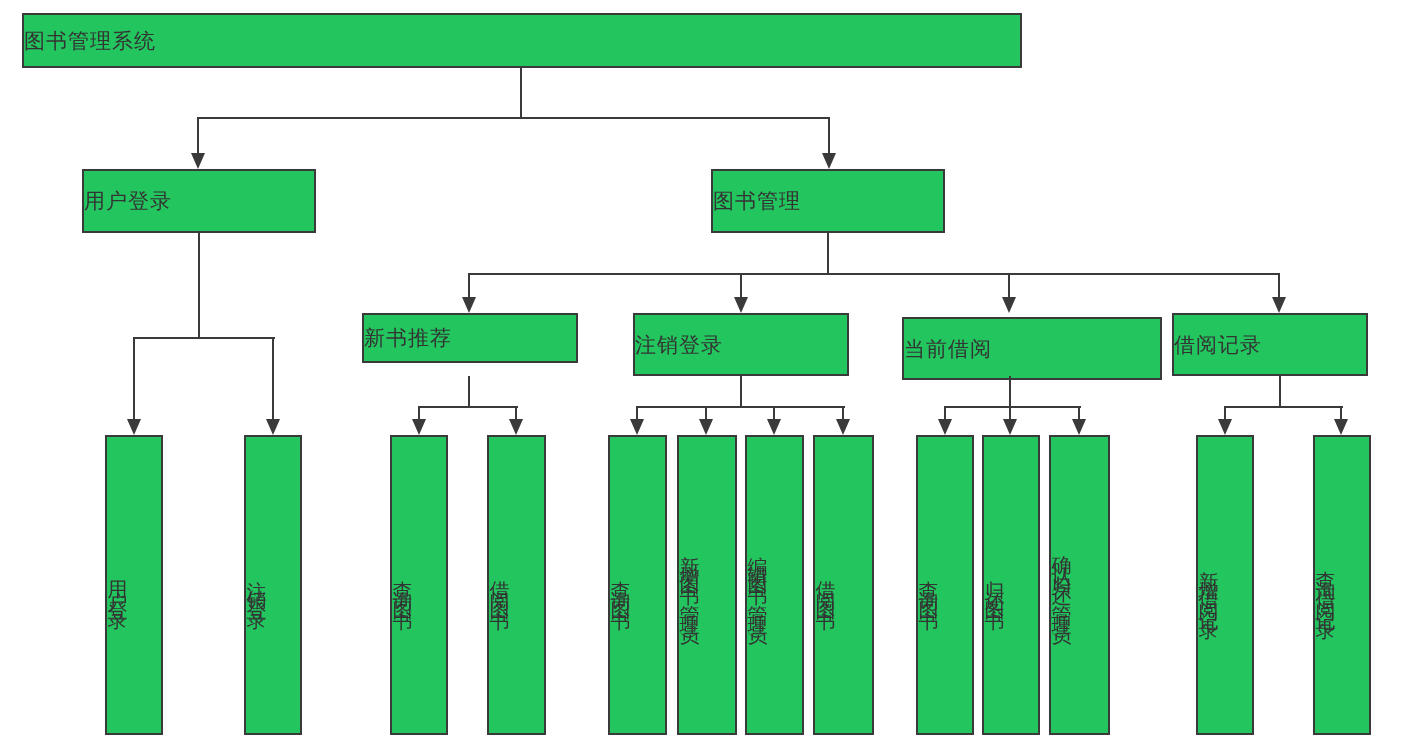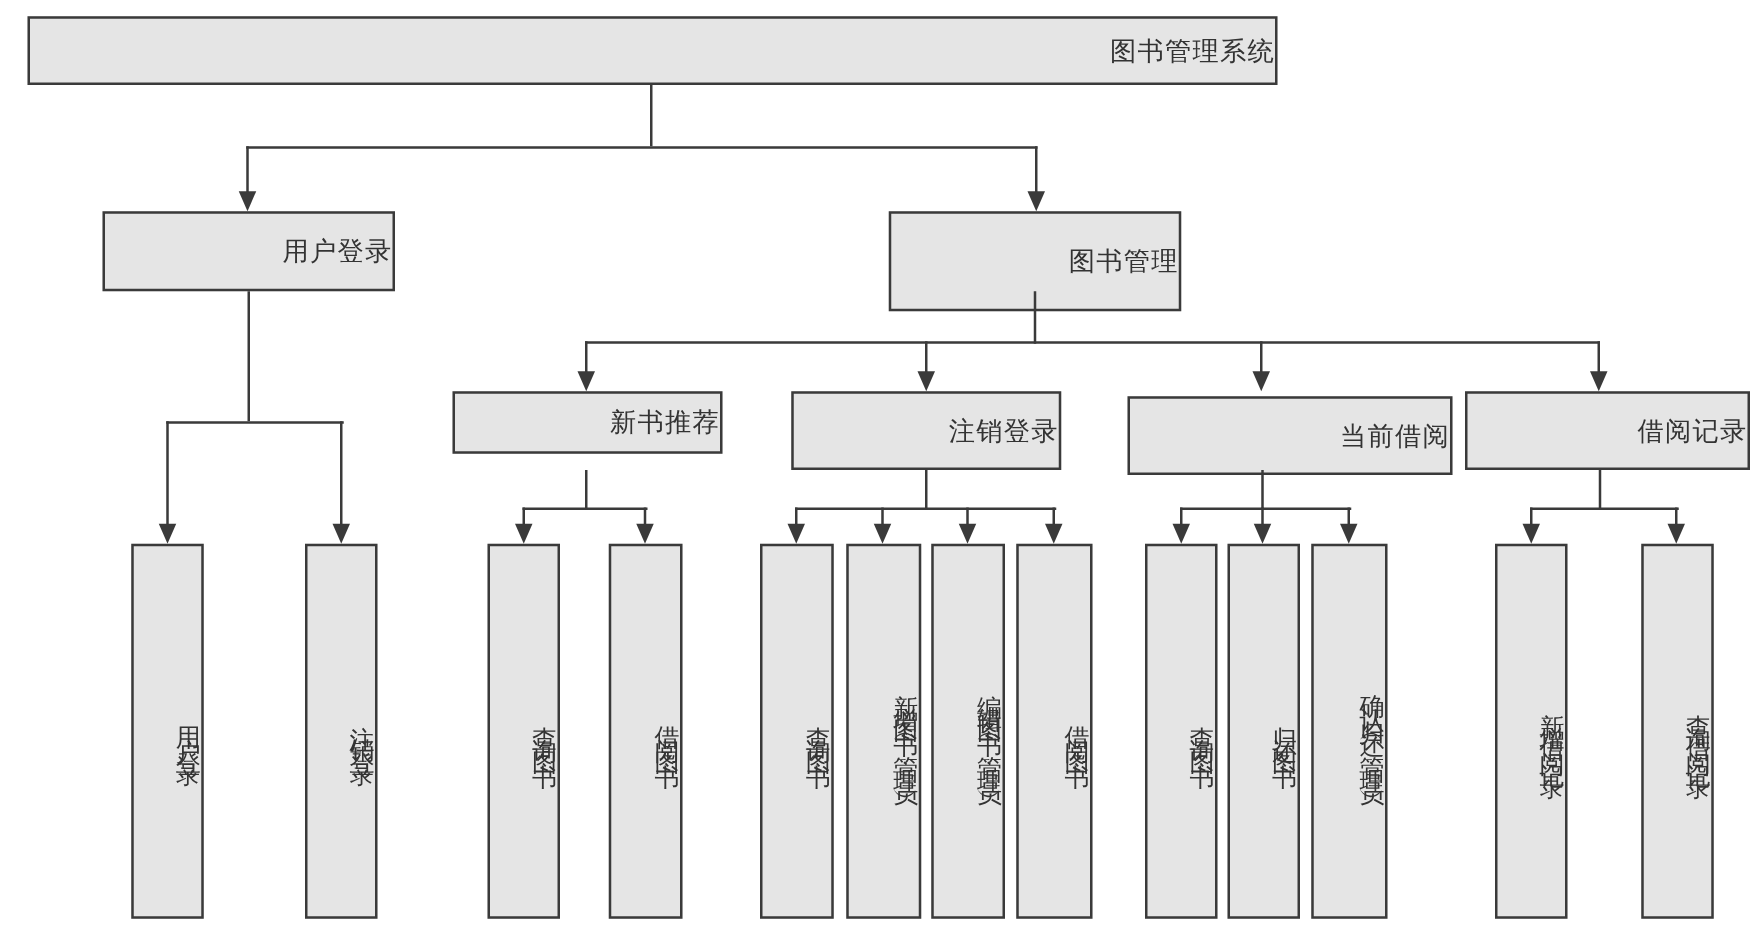--- a/index.html
+++ b/index.html
@@ -1,19 +1,19 @@
 <!DOCTYPE html>
 <html style="--line: #3a3a3a; --text: #333333; --background: #ffffff; --watermark: #b5b5b5;"><head>
 <meta charset="utf-8">
 <style>
   html,body{margin:0;padding:0;background:#fff;}
   body{font-family:"Liberation Sans","DejaVu Sans",sans-serif;}
   .diagram{position:relative;width:1405px;height:747px;background:var(--background,#ffffff);overflow:hidden;}
-  .node{position:absolute;box-sizing:border-box;background:#e5e5e5;border:2px solid var(--line,#3a3a3a);
-        display:flex;align-items:center;justify-content:flex-end;color:var(--text,#333333);}
+  .node{position:absolute;box-sizing:border-box;background:#22c55e;border:2px solid var(--line,#3a3a3a);
+        display:flex;align-items:center;justify-content:flex-start;color:var(--text,#333333);}
   .node.h span{font-size:21px;letter-spacing:1px;white-space:nowrap;}
   .node.v span{writing-mode:vertical-rl;text-orientation:mixed;font-size:20px;letter-spacing:10px;line-height:1.1;}
   .vl{position:absolute;width:2px;background:var(--line,#3a3a3a);}
   .hl{position:absolute;height:2px;background:var(--line,#3a3a3a);}
   .arrow{position:absolute;width:0;height:0;border-left:7px solid transparent;border-right:7px solid transparent;
          border-top:16px solid var(--line,#3a3a3a);}
   .watermark{position:absolute;right:6px;top:714px;font-size:21px;color:var(--watermark,#b5b5b5);
              letter-spacing:1px;z-index:5;white-space:nowrap;}
 </style>
 </head>
@@ -21,34 +21,34 @@
 
 <div class="diagram">
 
   <div class="node h" style="left:22px;top:13px;width:1000px;height:55px">
     <span>图书管理系统</span>
   </div>
 
   <div class="node h" style="left:82px;top:169px;width:234px;height:64px">
     <span>用户登录</span>
   </div>
-  <div class="node h" style="left:711px;top:169px;width:234px;height:80px">
+  <div class="node h" style="left:711px;top:169px;width:234px;height:64px">
     <span>图书管理</span>
   </div>
 
   <div class="node h" style="left:362px;top:313px;width:216px;height:50px">
     <span>新书推荐</span>
   </div>
   <div class="node h" style="left:633px;top:313px;width:216px;height:63px">
     <span>注销登录</span>
   </div>
   <div class="node h" style="left:902px;top:317px;width:260px;height:63px">
     <span>当前借阅</span>
   </div>
-  <div class="node h" style="left:1172px;top:313px;width:228px;height:63px">
+  <div class="node h" style="left:1172px;top:313px;width:196px;height:63px">
     <span>借阅记录</span>
   </div>
 
   <div class="node v" style="left:105px;top:435px;width:58px;height:300px">
     <span>用户登录</span>
   </div>
   <div class="node v" style="left:244px;top:435px;width:58px;height:300px">
     <span>注销登录</span>
   </div>
 

